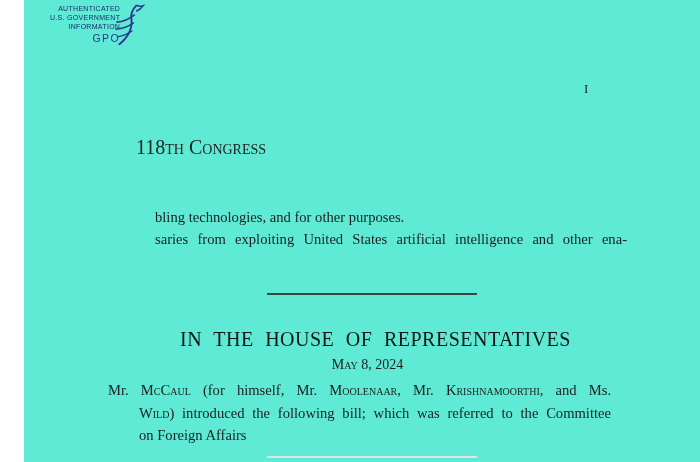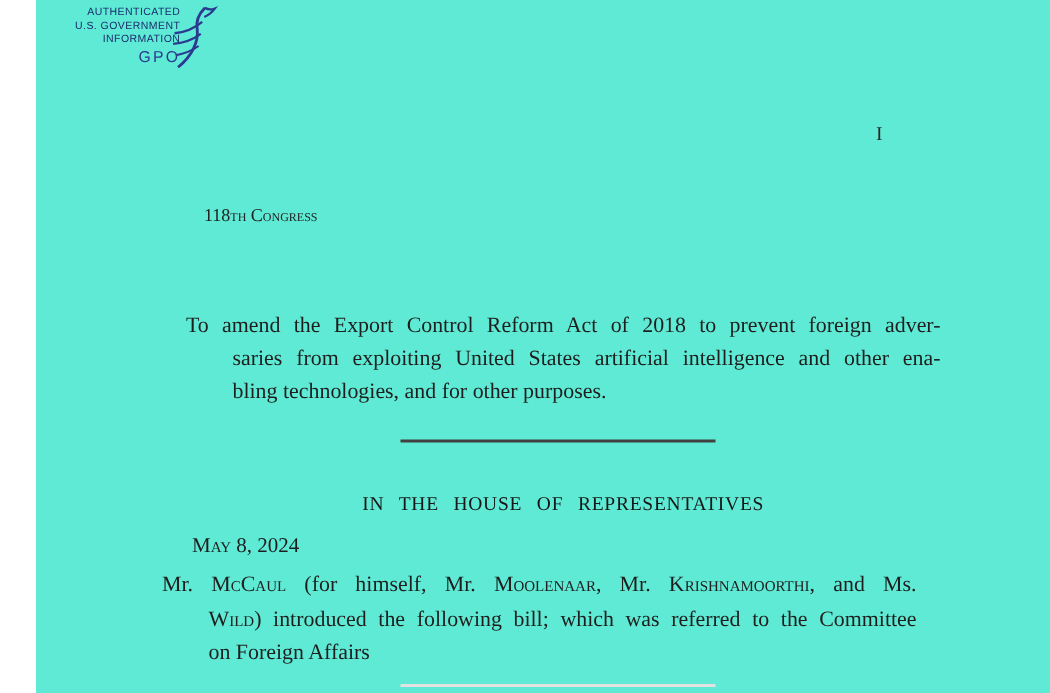--- a/index.html
+++ b/index.html
@@ -51,21 +51,21 @@
     position: absolute;
     top: 136px; left: 100px; width: 503px;
     display: flex;
     align-items: center;
     gap: 16px;
     padding-left: 12px;
     box-sizing: border-box;
   }
   .congress-block {
     text-align: right;
-    font-size: 12px;
+    font-size: 20px;
     line-height: 1.18;
     color: #222;
     white-space: nowrap;
   }
   .bill-number {
     font-size: 50px;
     font-weight: bold;
     letter-spacing: -1px;
     line-height: 1;
     color: #0d0d0d;
@@ -92,30 +92,31 @@
     background: #414141;
   }
   .rule.main { top: 293px; }
   .rule.faint { top: 456px; background: #e2e2e2; }
 
   
   .chamber {
     position: absolute;
     top: 328px; left: 100px; width: 503px;
     text-align: center;
-    font-size: 13px;
+    font-size: 20px;
     letter-spacing: 0.5px;
     word-spacing: 6px;
     color: #161616;
   }
 
   
   .date-line {
     position: absolute;
-    top: 357px; left: 104px; width: 503px;
+    top: 357px; left: 92px; width: 503px;
+    text-align: center;
     font-size: 14px;
     color: #1e1e1e;
   }
 
   
   .sponsor {
     position: absolute;
     top: 379px; left: 84px; width: 503px;
     font-size: 14.6px;
     line-height: 22.5px;
@@ -145,23 +146,22 @@
 
   <div class="page-number">I</div>
 
   <div class="bill-header">
     <div class="congress-block">
       <div><span>118</span><span class="sc">th Congress</span></div>
     </div>
   </div>
 
   <div class="official-title">
-    <div class="t-line just">To amend the Export Control Reform Act of 2018 to prevent foreign adver-</div>
+    <div class="t-line ind">bling technologies, and for other purposes.</div>
     <div class="t-line just ind">saries from exploiting United States artificial intelligence and other ena-</div>
-    <div class="t-line ind">bling technologies, and for other purposes.</div>
   </div>
 
   <div class="rule main"></div>
 
   <div class="chamber">IN THE HOUSE OF REPRESENTATIVES</div>
 
   <div class="date-line"><span class="sc">May 8, 2024</span></div>
 
   <div class="sponsor">
     <div class="s-line just"><span>Mr. </span><span class="sc">McCaul</span><span> (for himself, Mr. </span><span class="sc">Moolenaar</span><span>, Mr. </span><span class="sc">Krishnamoorthi</span><span>, and Ms.</span></div>

